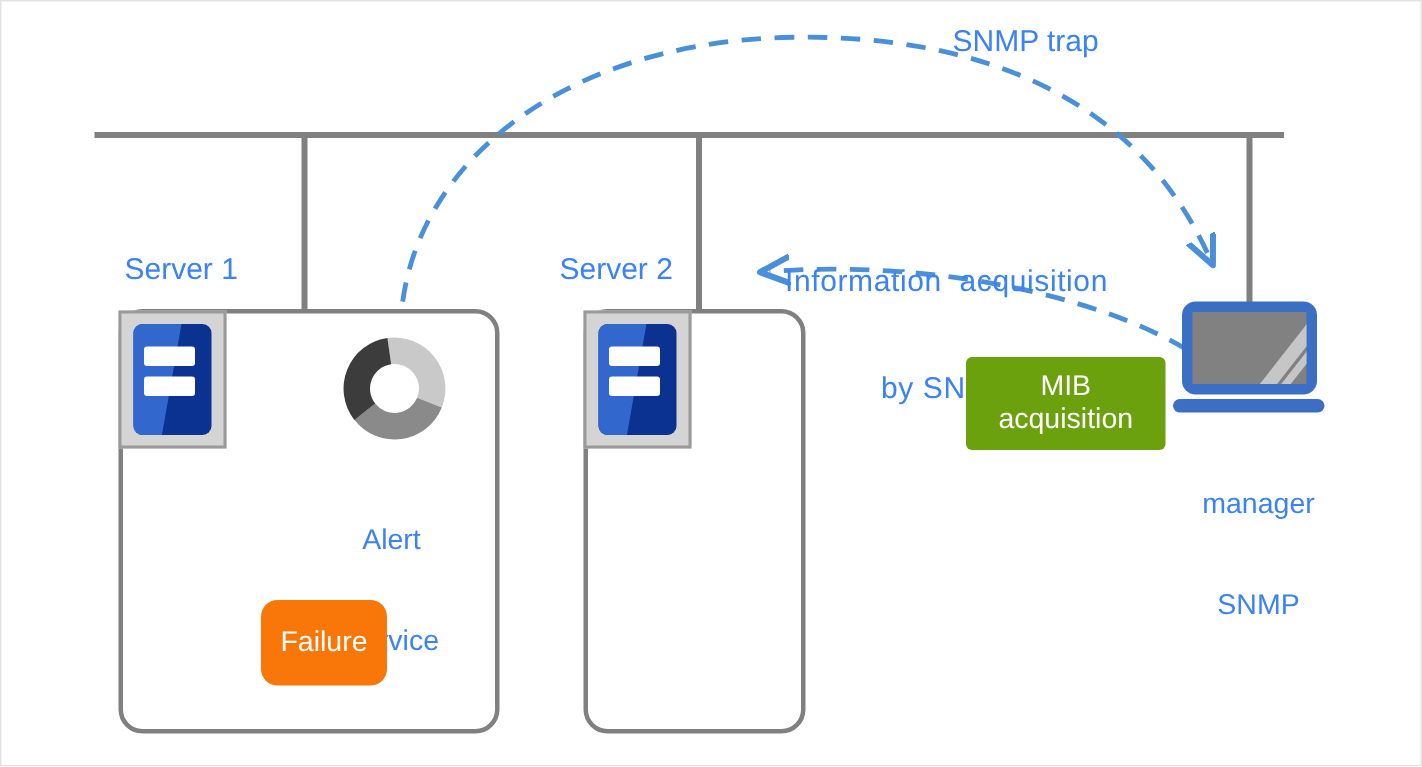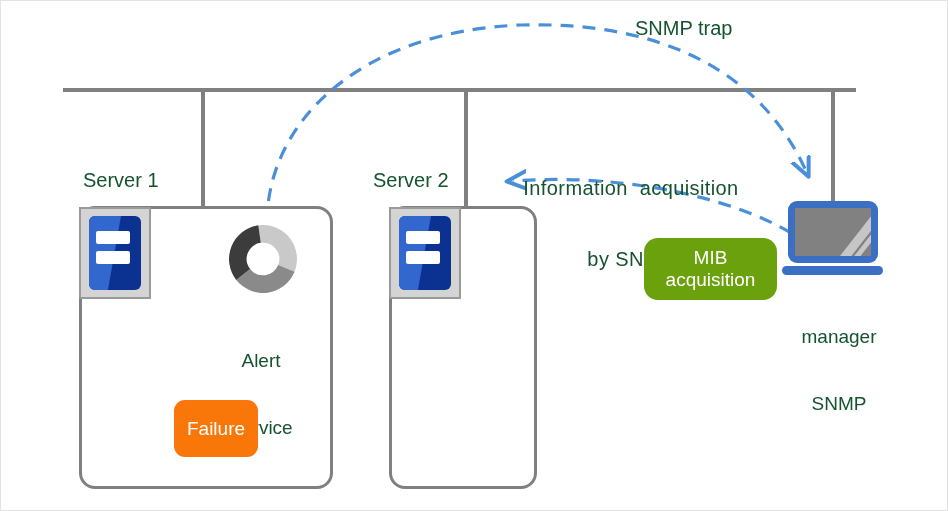--- a/index.html
+++ b/index.html
@@ -18,21 +18,21 @@
     font-family: "Liberation Sans", sans-serif;
   }
   #svg-layer {
     position: absolute;
     left: 0; top: 0;
     width: 948px;
     height: 511px;
   }
   .lbl {
     position: absolute;
-    color: #14532d;
+    color: #3b82f6;
     font-family: "Liberation Sans", sans-serif;
     white-space: pre;
     line-height: 1.18;
   }
   .lbl-server1 { left: 82px; top: 168px; font-size: 20px; }
   .lbl-server2 { left: 372px; top: 168px; font-size: 20px; }
   .lbl-snmptrap { left: 634px; top: 16px; font-size: 20px; }
   .lbl-infoacq {
     left: 500px; top: 129px; width: 260px;
     font-size: 20px; text-align: center; letter-spacing: 0.4px;
@@ -117,21 +117,21 @@
     font-size: 19px;
     font-family: "Liberation Sans", sans-serif;
   }
 
   
   #mib-box {
     position: absolute;
     left: 643px; top: 237px;
     width: 133px; height: 62px;
     background: #6aa10c;
-    border-radius: 14px;
+    border-radius: 4px;
     display: flex;
     flex-direction: column;
     align-items: center;
     justify-content: center;
   }
   #mib-box span {
     color: #ffffff;
     font-size: 19px;
     line-height: 1.16;
     font-family: "Liberation Sans", sans-serif;

